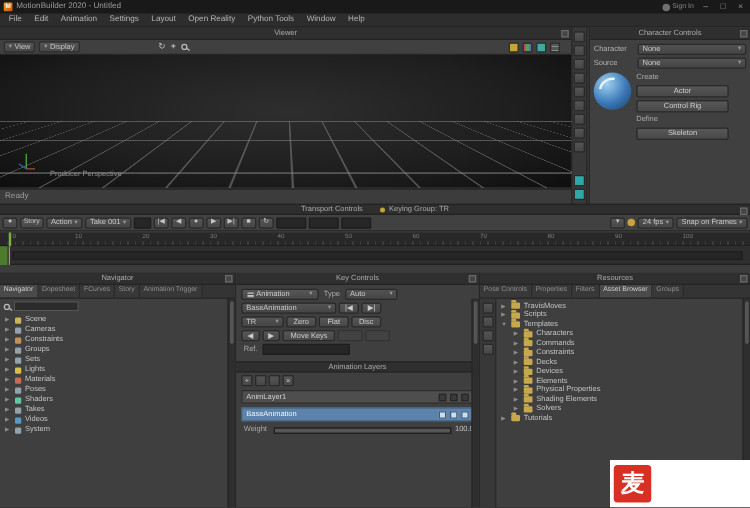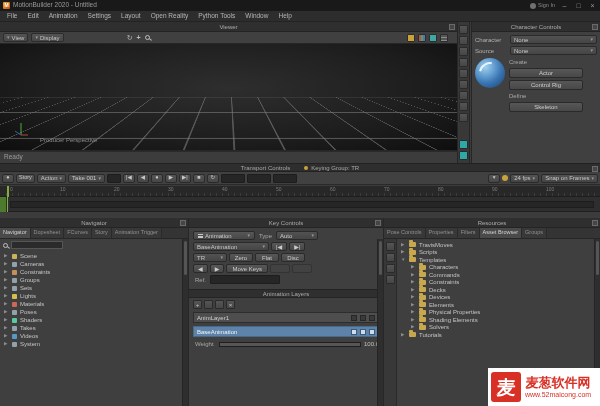--- a/index.html
+++ b/index.html
@@ -577,19 +577,15 @@
           </div>
       </div>
     </div>
     <div class="scrollbar">
         <span class="thumb"></span>
       </div>
   </div>
 
   <div class="watermark">
     <span class="wm-logo">麦</span>
-    <span class="wm-text">
-      <span class="wm-name">麦葱软件网</span>
-      <span class="wm-url">www.52maicong.com</span>
-    </span>
   </div>
 
 </div>
 
 </body></html>

